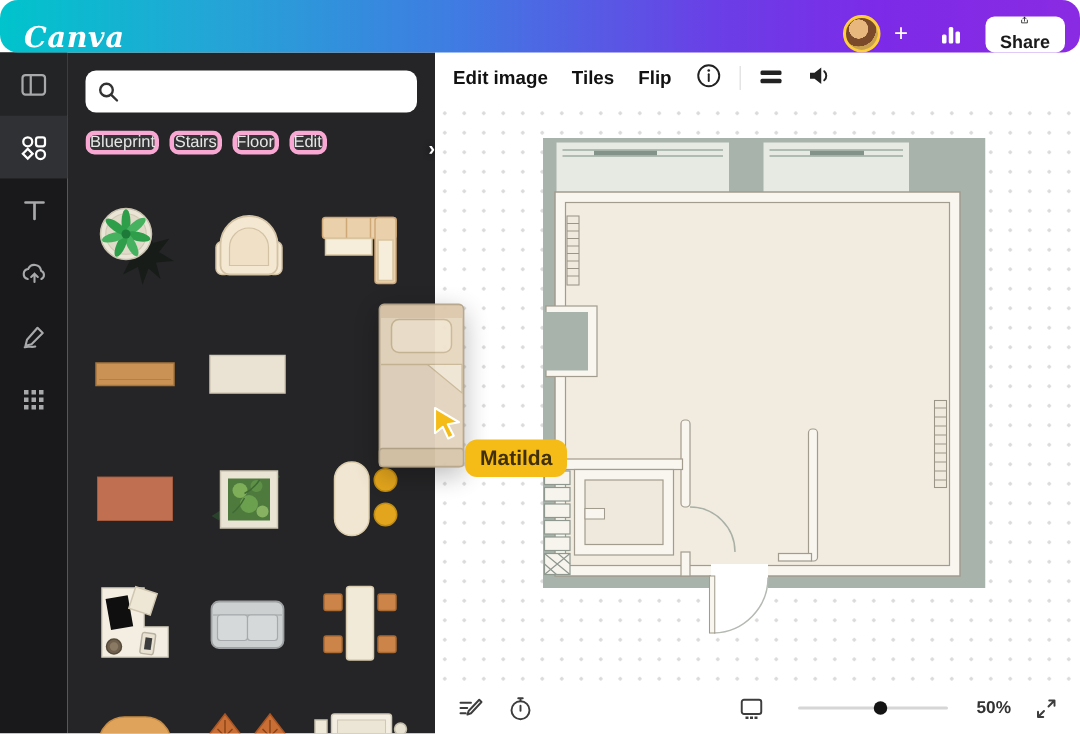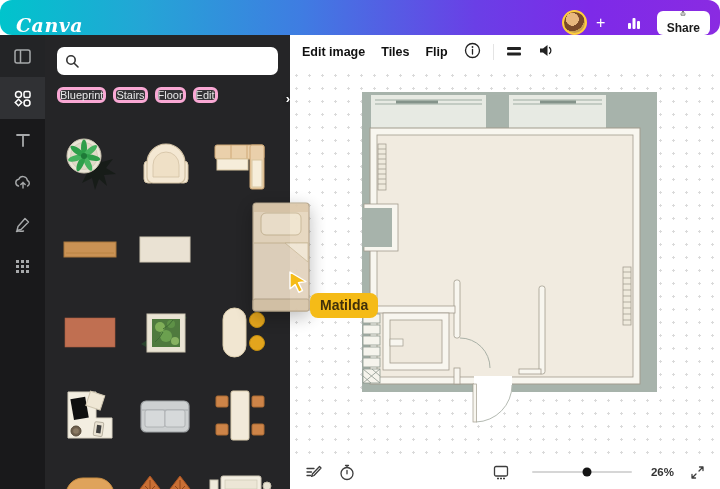--- a/index.html
+++ b/index.html
@@ -405,21 +405,21 @@
       <div class="cb-center">
         <span class="cb-icon" style="margin-right:8px;">
           <svg width="18" height="16" viewBox="0 0 18 16" fill="none" stroke="#3d3d3d" stroke-width="1.3">
               <rect x="2.5" y="2.5" width="13" height="9.5" rx="1.5"></rect>
               <path d="M5 14.5 h2 M8 14.5 h2 M11 14.5 h2" stroke-width="1.6"></path>
             </svg>
         </span>
         <div class="slider">
           <div class="slider-dot"></div>
         </div>
-        <span class="zoom-label">26%</span>
+        <span class="zoom-label">50%</span>
         <span class="cb-icon" style="margin:0;">
           <svg width="15" height="15" viewBox="0 0 15 15" fill="none" stroke="#3d3d3d" stroke-width="1.3" stroke-linecap="round" stroke-linejoin="round">
               <path d="M9 6 L13 2 M9.5 2 H13 V5.5 M6 9 L2 13 M2 9.5 V13 H5.5"></path>
             </svg>
         </span>
       </div>
     </div>
   </div>
 
   <svg class="drag-bed" width="58" height="119" viewBox="0 0 58 119">

